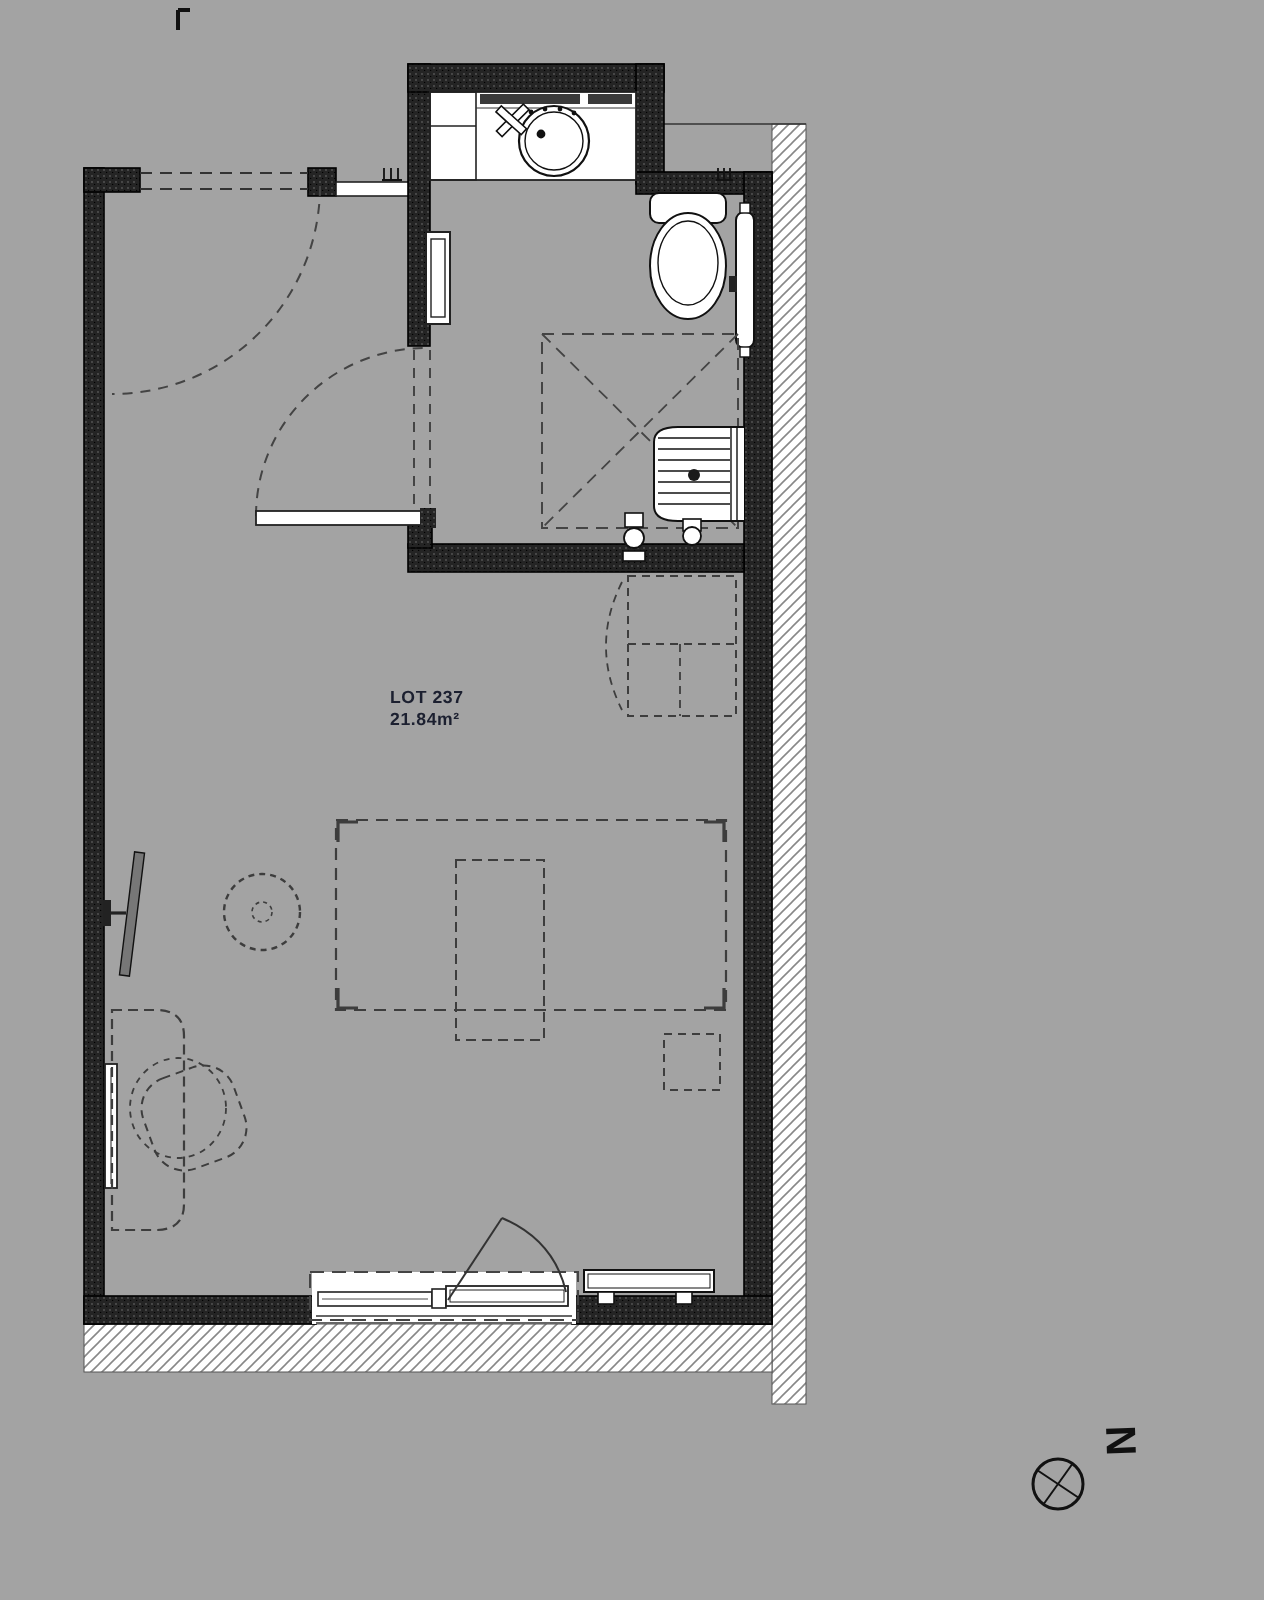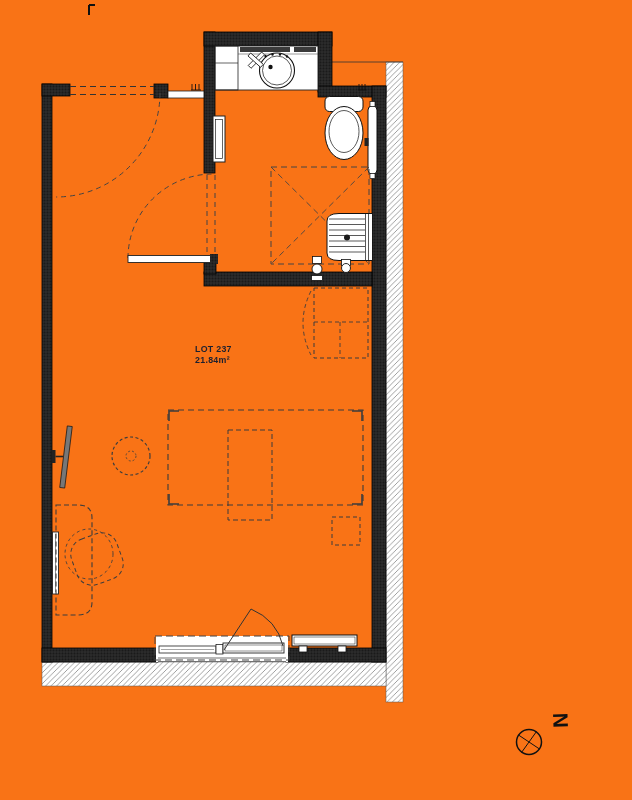--- a/index.html
+++ b/index.html
@@ -1,16 +1,16 @@
 <!DOCTYPE html>
 <html><head>
 <meta charset="utf-8">
 <style>
   html,body{margin:0;padding:0;background:#ffffff;}
-  .page{position:relative;width:632px;height:800px;background:#f97316;overflow:hidden;
+  .page{position:relative;width:632px;height:800px;background:#a3a3a3;overflow:hidden;
         font-family:"Liberation Sans", sans-serif;}
   svg{display:block;}
   text{font-family:"Liberation Sans", sans-serif;}
   .lot-label{font-weight:bold;font-size:8.8px;fill:#1c2030;letter-spacing:.3px;}
   .north-n{font-weight:bold;font-size:21px;fill:#111;}
 </style>
 </head>
 <body>
 
 <div class="page">

